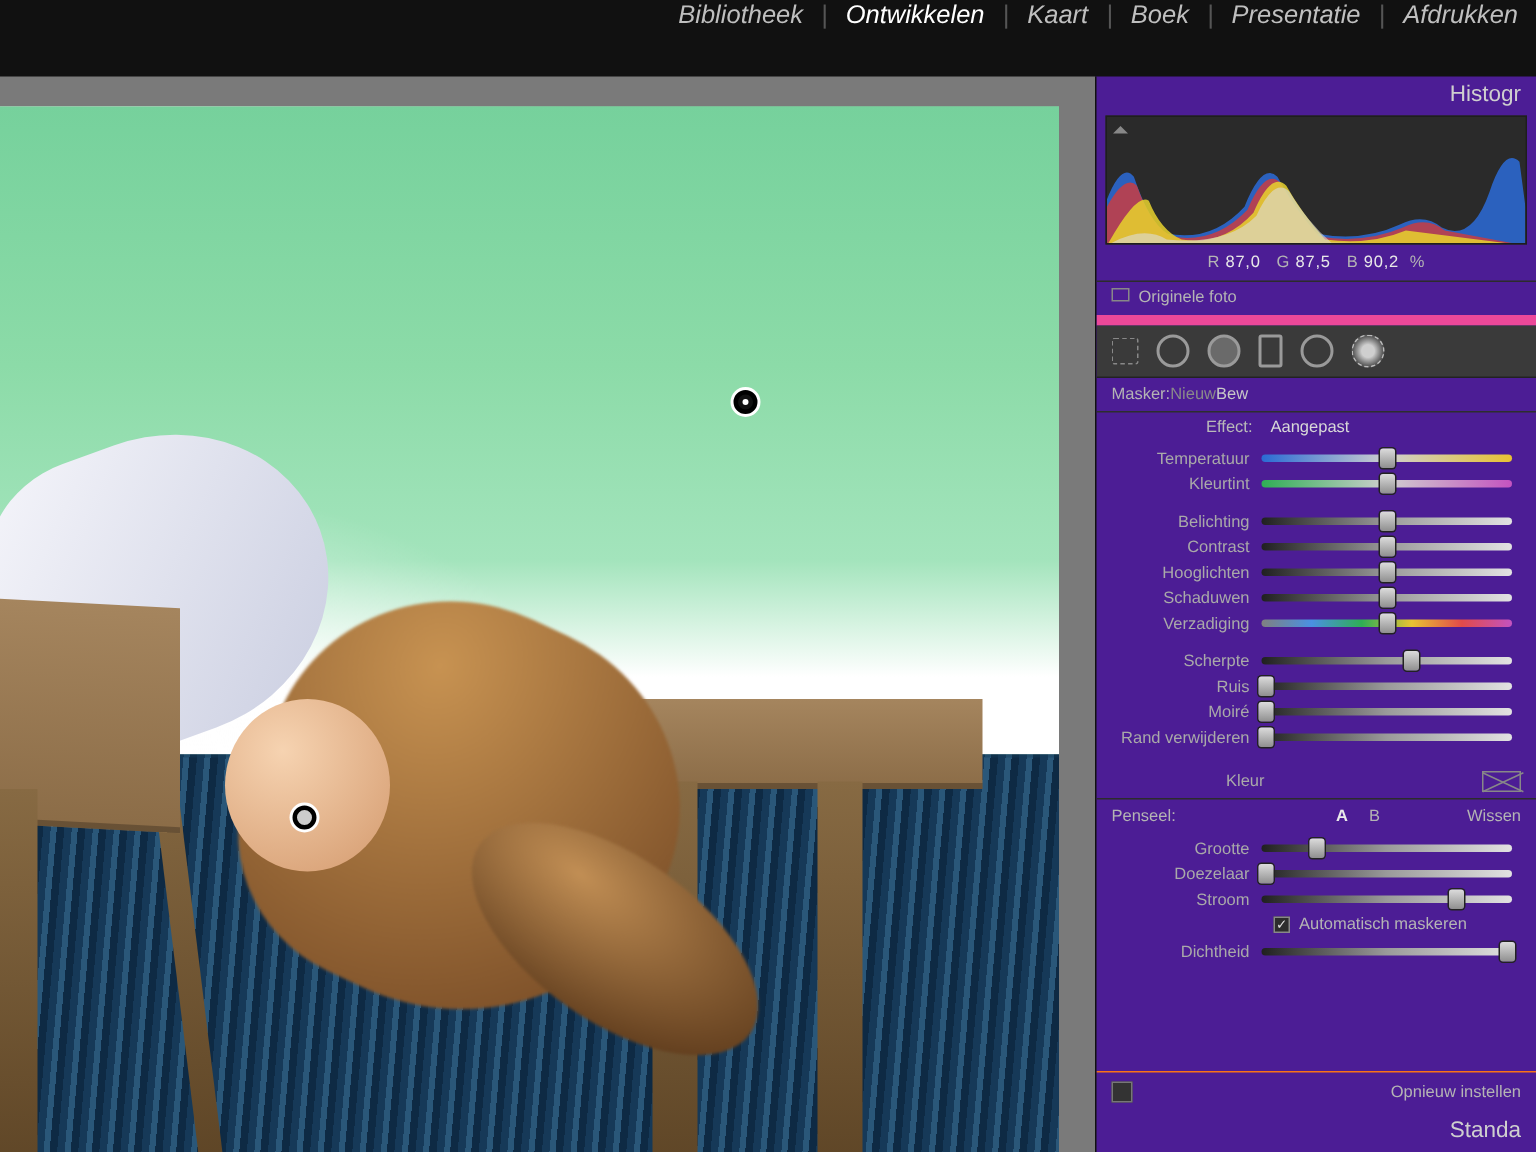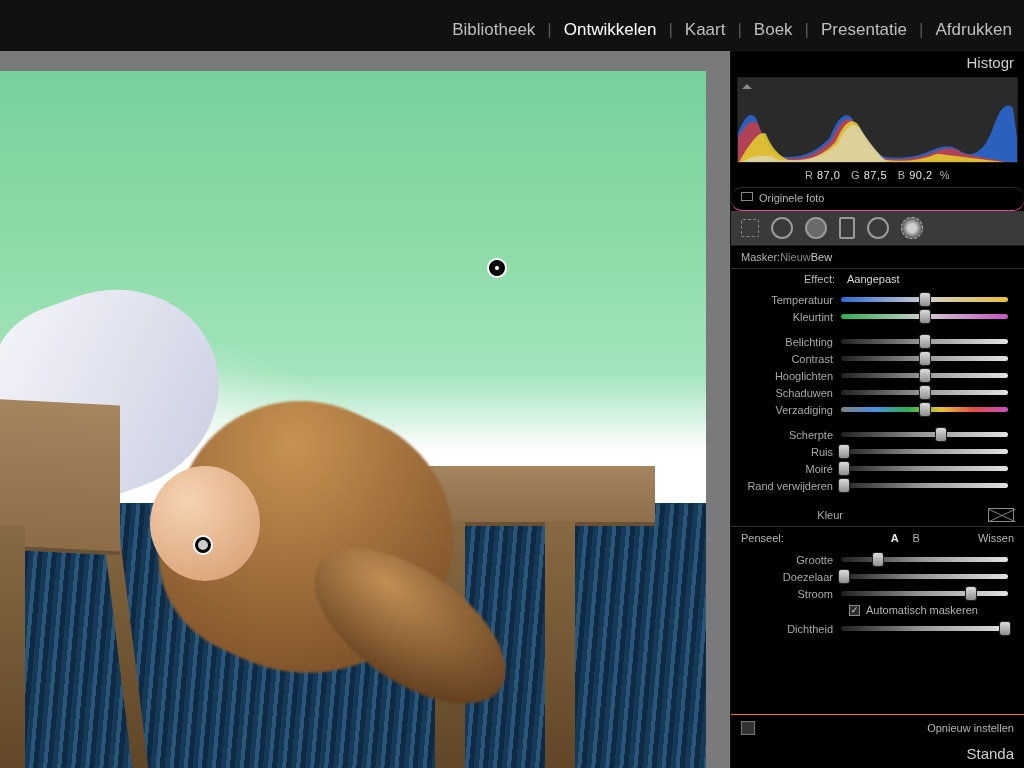--- a/index.html
+++ b/index.html
@@ -1,19 +1,19 @@
 <!DOCTYPE html>
 <html><head>
 <meta charset="utf-8">
 <style>
 * { margin: 0; padding: 0; box-sizing: border-box; font-family: "Helvetica Neue", Arial, sans-serif; user-select: none; }
 html, body { width: 1024px; height: 768px; overflow: hidden; background: #1a1a1a; color: #bbb; }
 
 
-.topnav { height: 59px; background: #111; display: flex; align-items: center; justify-content: flex-end; padding: 0 8px; font-size: 17px; }
+.topnav { height: 59px; background: #111; display: flex; align-items: flex-start; justify-content: flex-end; padding: 0 8px; font-size: 17px; font-style: italic; }
 .topnav .item { color: #bfbfbf; padding: 0 4px; cursor: pointer; }
 .topnav .item.active { color: #fff; font-weight: 500; }
 .topnav .sep { color: #555; padding: 0 8px; }
 
 .thinbar { height: 6px; background: linear-gradient(#4a4a4a,#3a3a3a); border-top: 1px solid #555; border-bottom: 1px solid #000; }
 
 
 .main { position: absolute; top: 51px; bottom: 0; left: 0; right: 0; display: flex; }
 
 
@@ -49,32 +49,32 @@
 .hair2   { position:absolute; left:300px; top:500px; width:220px; height:110px; border-radius:50%;
            background: radial-gradient(ellipse at 30% 30%,#c18e54,#4b2b11); transform: rotate(35deg); filter: blur(1px); }
 
 .pin { position:absolute; width:16px; height:16px; border-radius:50%; background:#ccc; border:3px solid #000; box-shadow: 0 0 0 2px #fff; cursor: pointer; }
 .pin.active { background:#111; }
 .pin.active::after { content:""; position:absolute; inset:3px; border-radius:50%; background:#fff; }
 .pinA { left:489px; top:189px; }
 .pinB { left:195px; top:466px; }
 
 
-.panel { width: 294px; background: #000000; border-left: 1px solid #111; display: flex; flex-direction: column; font-size: 11px; color: #b4b4b4; overflow: hidden; }
+.panel { width: 294px; background: #4c1d95; border-left: 1px solid #111; display: flex; flex-direction: column; font-size: 11px; color: #b4b4b4; overflow: hidden; }
 
 .panel-title { text-align: right; padding: 3px 10px 6px 0; font-size: 15px; color: #cfcfcf; }
 
 .histo { margin: 0 6px 4px 6px; height: 86px; border: 1px solid #1e1e1e; background: #2a2a2a; position: relative; overflow: hidden; }
 .histo .clip { position:absolute; top:3px; width:0; height:0; border:5px solid transparent; }
 .histo .clip.left  { left:4px;  border-bottom-color:#888; transform: translateY(-2px); }
 .histo svg { position:absolute; inset:0; }
 .rgbline { text-align:center; padding: 2px 0 6px; font-size: 11px; letter-spacing:.5px; }
 .rgbline .v { color:#e8e8e8; }
 
-.origrow { display:flex; gap:6px; padding:4px 10px 6px; border-top:1px solid #2c2c2c; border-bottom:1px solid #ec4899;border-radius:11px; }
+.origrow { display:flex; gap:6px; padding:4px 10px 6px; border-top:1px solid #2c2c2c; border-bottom:7px solid #ec4899; }
 .origrow .box { width:12px; height:9px; border:1px solid #888; }
 
 .toolstrip { display:flex; align-items:center; gap:12px; padding:6px 10px; background:#3a3a3a; border-bottom:1px solid #222; }
 .tool { width:22px; height:22px; border-radius:50%; display:flex; align-items:center; justify-content:center; cursor:pointer; }
 .tool.crop     { width:18px; height:18px; border:1px dashed #888; border-radius:2px; }
 .tool.ring     { border:2px solid #9a9a9a; }
 .tool.fill     { background:#6a6a6a; border:2px solid #9a9a9a; }
 .tool.rect     { width:16px; height:22px; border:2px solid #9a9a9a; border-radius:2px; }
 .tool.brush    { background: radial-gradient(circle,#cfcfcf 30%,#5a5a5a 70%); border:1px dashed #bbb; }
 

